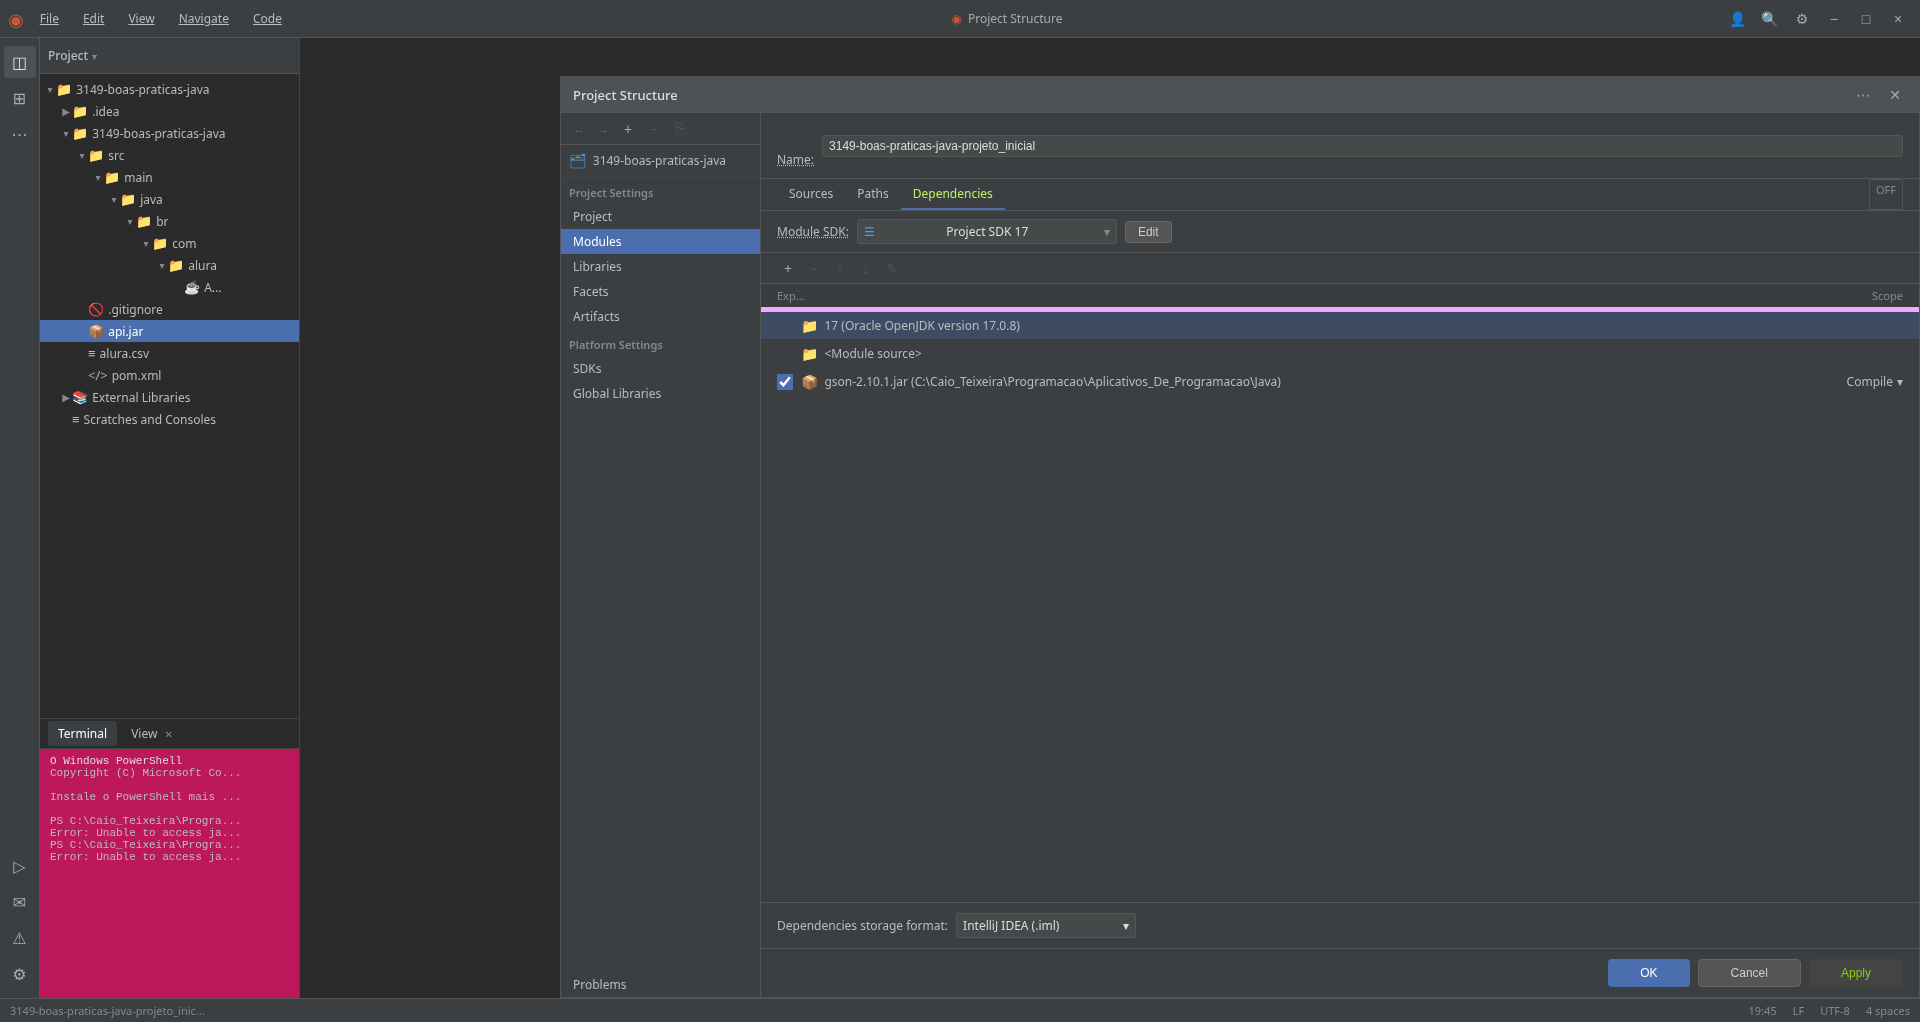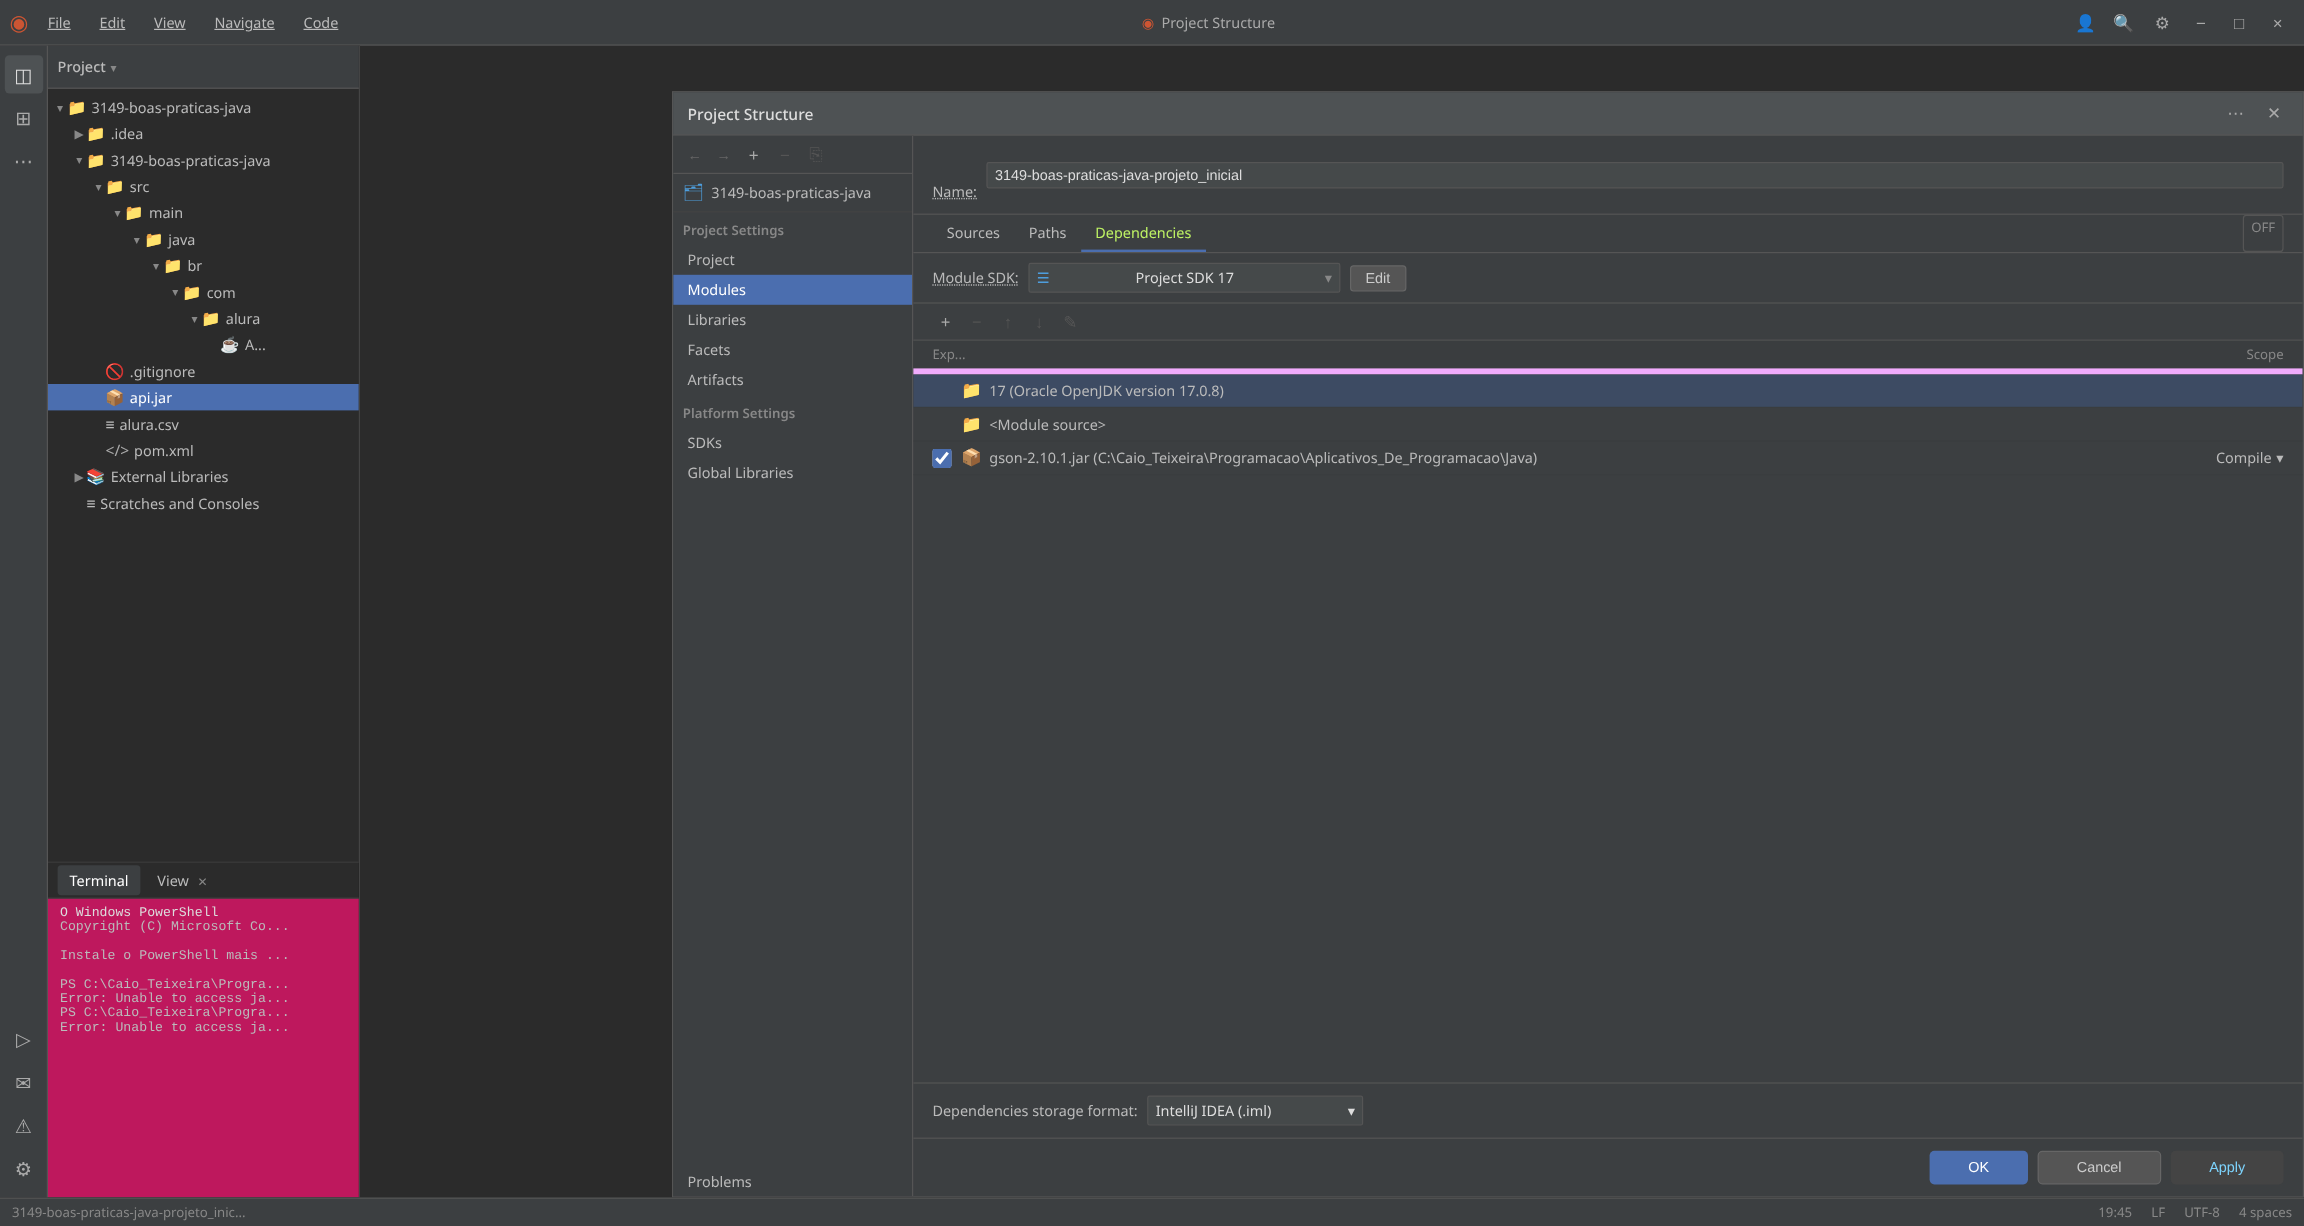--- a/index.html
+++ b/index.html
@@ -510,21 +510,21 @@
       background: #4b6eaf;
       color: #fff;
     }
     .action-btn.secondary {
       background: #555;
       border: 1px solid #666;
       color: #ccc;
     }
     .action-btn.disabled {
       background: #444;
-      color: #7dd3fc;
+      color: #84cc16;
       cursor: default;
     }
 
     
     .status-bar {
       height: 24px;
       background: #3c3f41;
       display: flex;
       align-items: center;
       padding: 0 10px;

